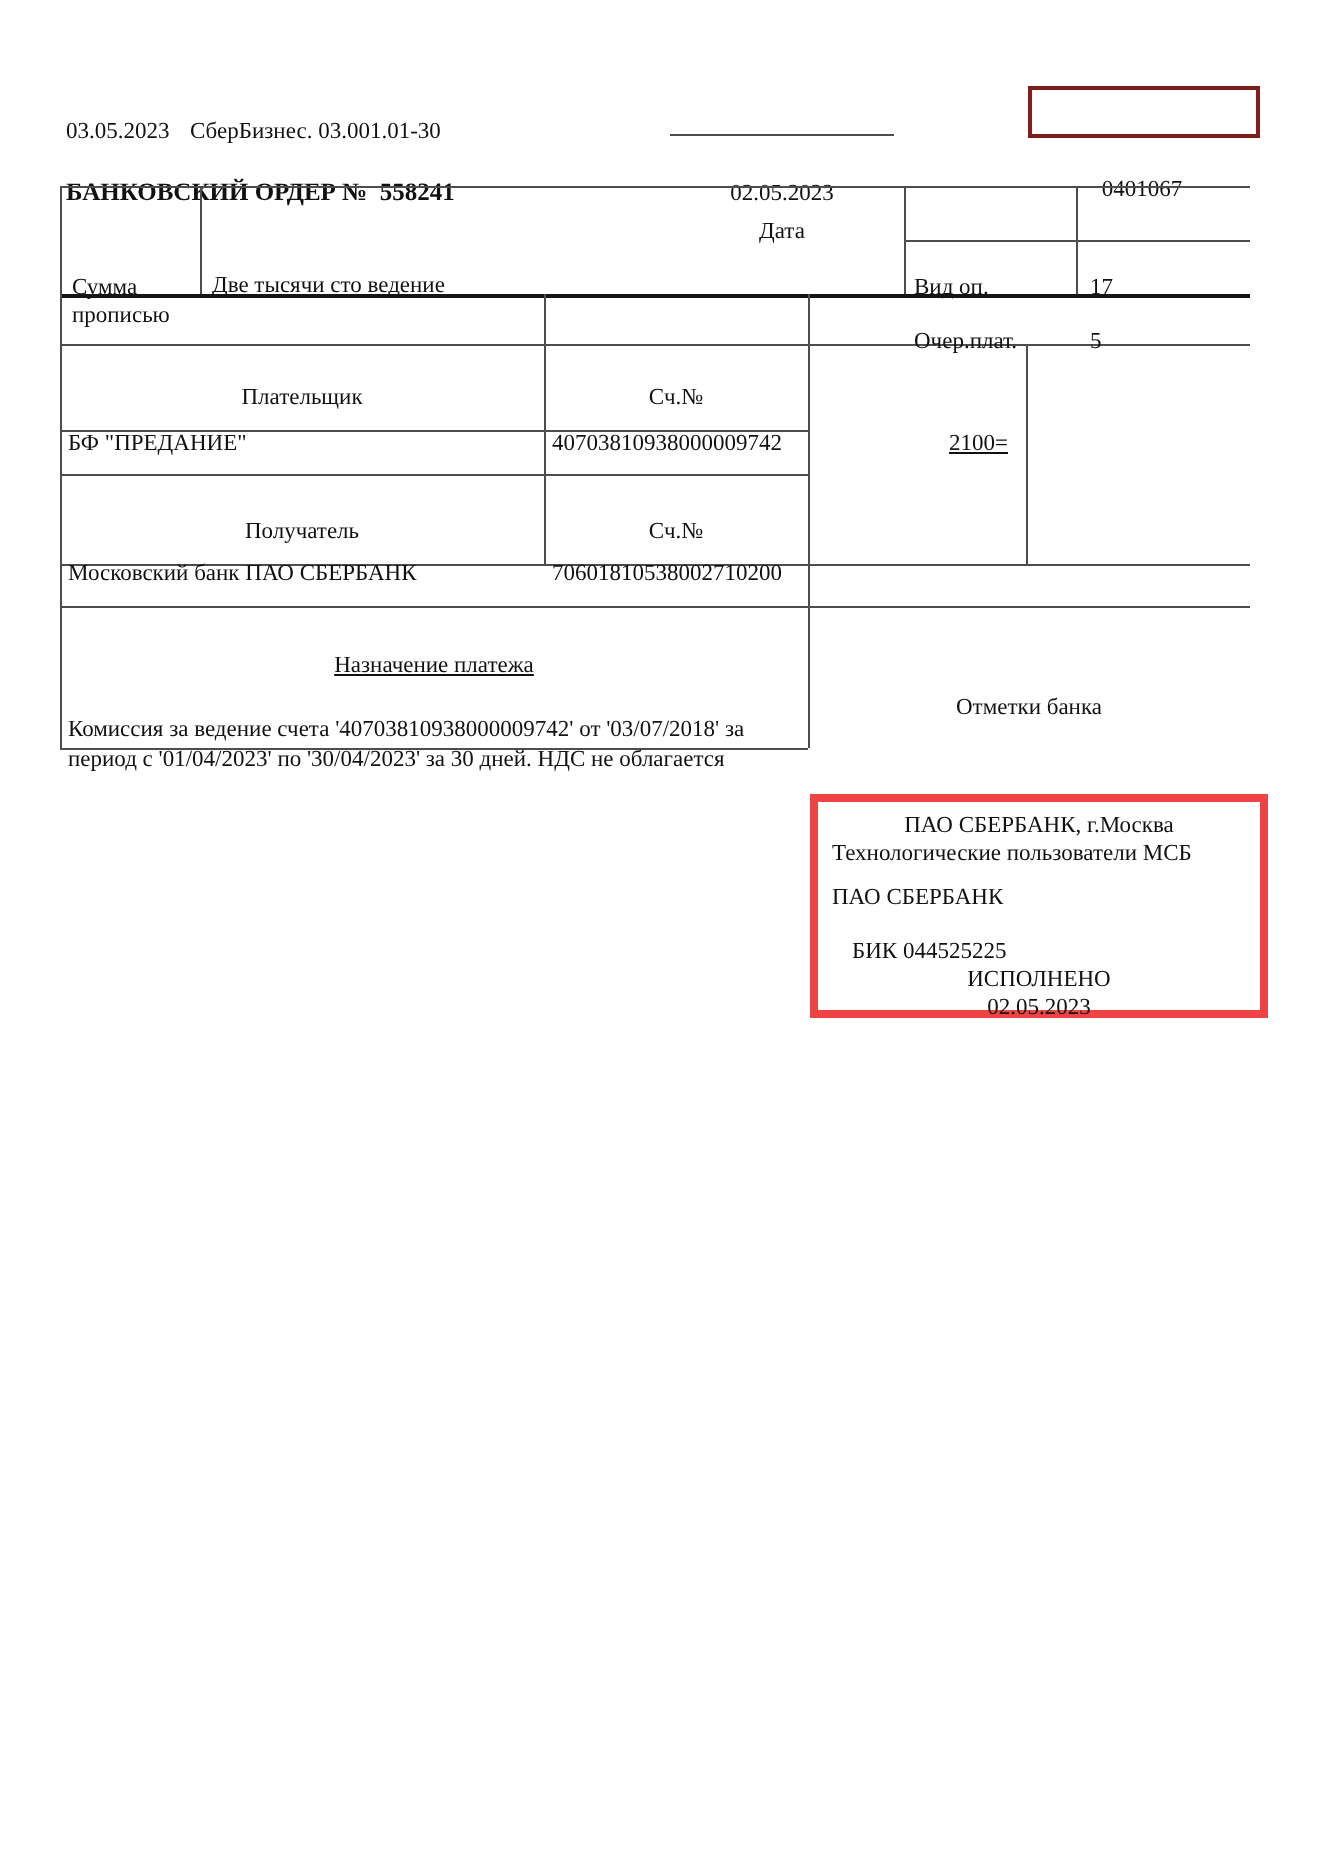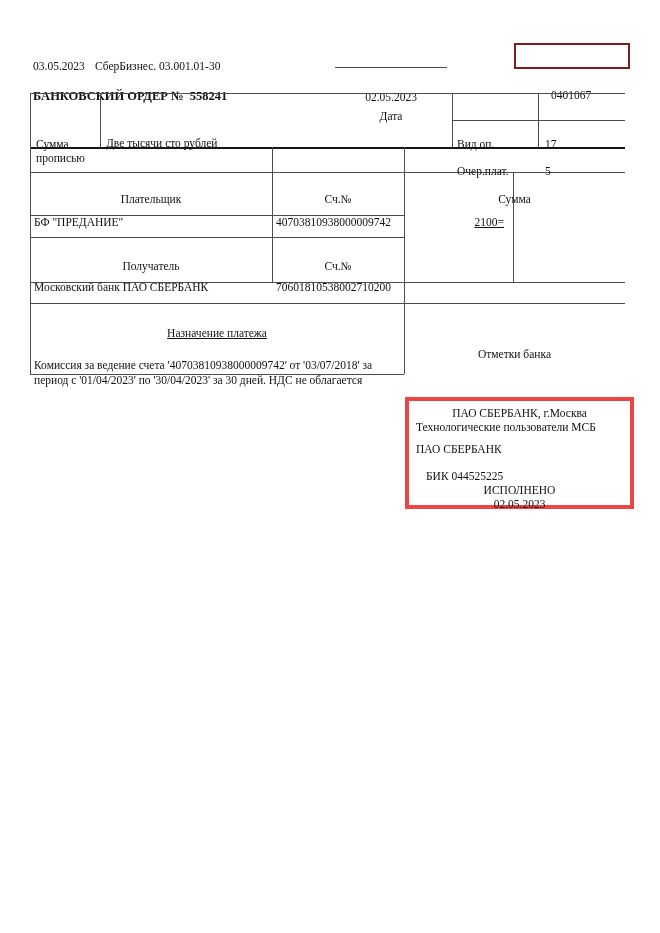--- a/index.html
+++ b/index.html
@@ -53,29 +53,28 @@
 
   <div class="vl" style="left:30px;top:93px;height:281px;"></div>
   <div class="vl" style="left:100px;top:93px;height:54px;"></div>
   <div class="vl" style="left:452px;top:93px;height:54px;"></div>
   <div class="vl" style="left:538px;top:93px;height:54px;"></div>
   <div class="vl" style="left:272px;top:147px;height:135px;"></div>
   <div class="vl" style="left:404px;top:147px;height:227px;"></div>
   <div class="vl" style="left:513px;top:172px;height:110px;"></div>
 
   <div class="t wrap" style="left:36px;top:97px;width:62px;">Сумма прописью</div>
-  <div class="t" style="left:106px;top:96px;">Две тысячи сто рублей</div>
+  <div class="t" style="left:106px;top:96px;">Две тысячи сто ведение</div>
   <div class="t" style="left:457px;top:97px;">Вид оп.</div>
   <div class="t" style="left:545px;top:97px;">17</div>
   <div class="t" style="left:457px;top:124px;">Очер.плат.</div>
   <div class="t" style="left:545px;top:124px;">5</div>
 
   <div class="t c" style="left:30px;top:152px;width:242px;">Плательщик</div>
   <div class="t c" style="left:272px;top:152px;width:132px;">Сч.№</div>
-  <div class="t c" style="left:404px;top:152px;width:221px;">Сумма</div>
   <div class="t" style="left:34px;top:175px;">БФ "ПРЕДАНИЕ"</div>
   <div class="t" style="left:276px;top:175px;">40703810938000009742</div>
   <div class="t r" style="left:404px;top:175px;width:100px;">2100=</div>
 
   <div class="t c" style="left:30px;top:219px;width:242px;">Получатель</div>
   <div class="t c" style="left:272px;top:219px;width:132px;">Сч.№</div>
   <div class="t" style="left:34px;top:240px;">Московский банк ПАО СБЕРБАНК</div>
   <div class="t" style="left:276px;top:240px;">70601810538002710200</div>
 
   <div class="t c" style="left:30px;top:286px;width:374px;text-decoration:underline;">Назначение платежа</div>

